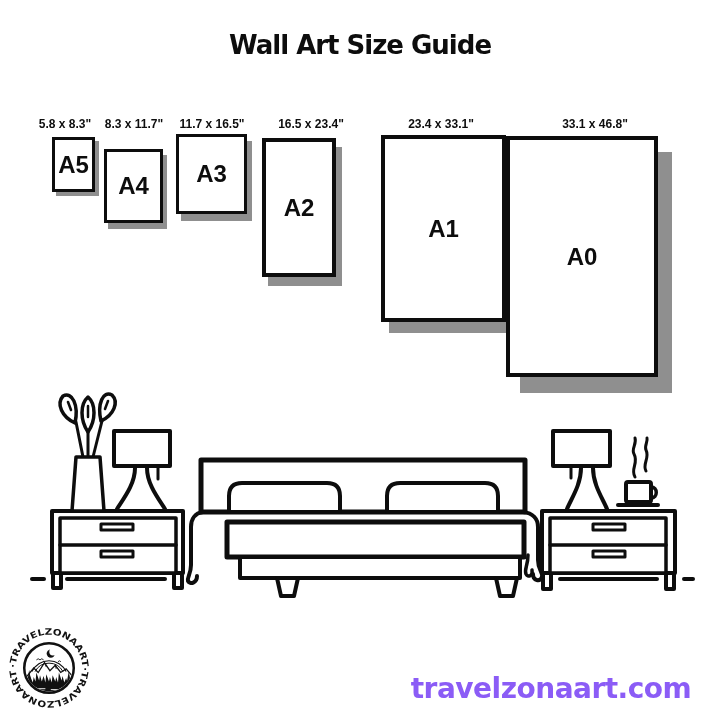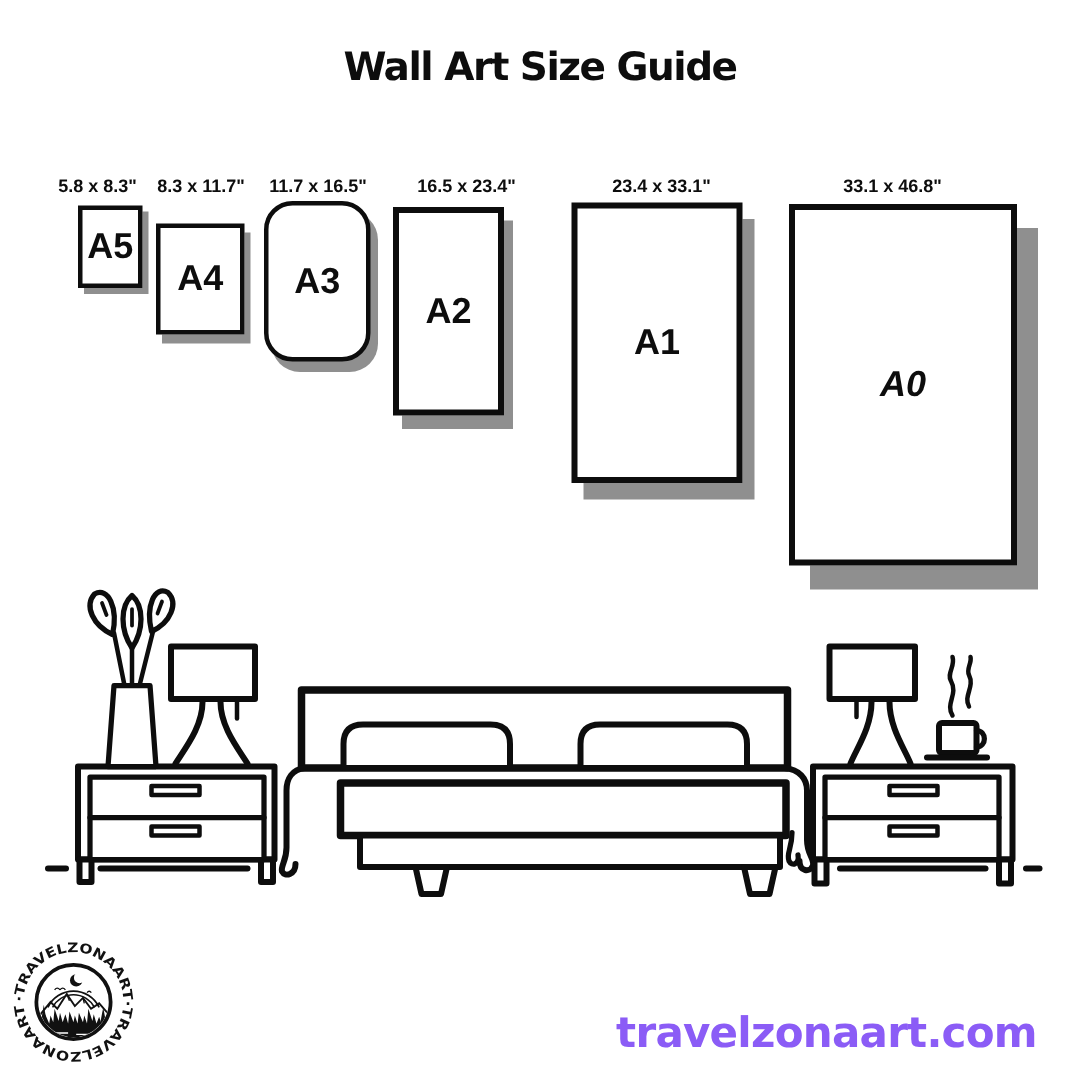--- a/index.html
+++ b/index.html
@@ -20,24 +20,24 @@
   .frame{
     position:absolute;background:#fff;border:3px solid var(--ink);
     box-sizing:border-box;display:flex;align-items:center;justify-content:center;
   }
   .frame .letter{
     font-size:24px;font-weight:700;color:var(--ink);
     font-family:"Liberation Sans",sans-serif;
   }
   .f-a5{left:52px;top:137px;width:43px;height:55px;box-shadow:4px 4px 0 var(--shadow);}
   .f-a4{left:104px;top:149px;width:59px;height:74px;box-shadow:4px 6px 0 var(--shadow);}
-  .f-a3{left:176px;top:134px;width:71px;height:107px;box-shadow:5px 7px 0 var(--shadow);border-radius:19px;}
+  .f-a3{left:176px;top:134px;width:71px;height:80px;box-shadow:5px 7px 0 var(--shadow);}
   .f-a2{left:262px;top:138px;width:74px;height:139px;border-width:4px;box-shadow:6px 9px 0 var(--shadow);}
-  .f-a1{left:381px;top:135px;width:114px;height:187px;border-width:4px;box-shadow:8px 11px 0 var(--shadow);}
-  .f-a0{left:526px;top:136px;width:152px;height:241px;border-width:4px;box-shadow:14px 16px 0 var(--shadow);font-style:italic;}
+  .f-a1{left:381px;top:135px;width:125px;height:187px;border-width:4px;box-shadow:8px 11px 0 var(--shadow);}
+  .f-a0{left:506px;top:136px;width:152px;height:241px;border-width:4px;box-shadow:14px 16px 0 var(--shadow);}
   .l-a5{left:0px;}  .l-a4{left:69px;} .l-a3{left:147px;}
   .l-a2{left:246px;}.l-a1{left:376px;}.l-a0{left:530px;}
   .scene{position:absolute;left:0;top:382px;width:720px;height:226px;}
   .logo{position:absolute;left:4px;top:623px;width:90px;height:90px;}
   .website{
     position:absolute;left:401px;top:672px;width:300px;text-align:center;
     font-family:"DejaVu Sans",sans-serif;font-weight:700;font-size:28px;
     letter-spacing:-0.5px;color:#8b5cf6;
   }
 </style>

